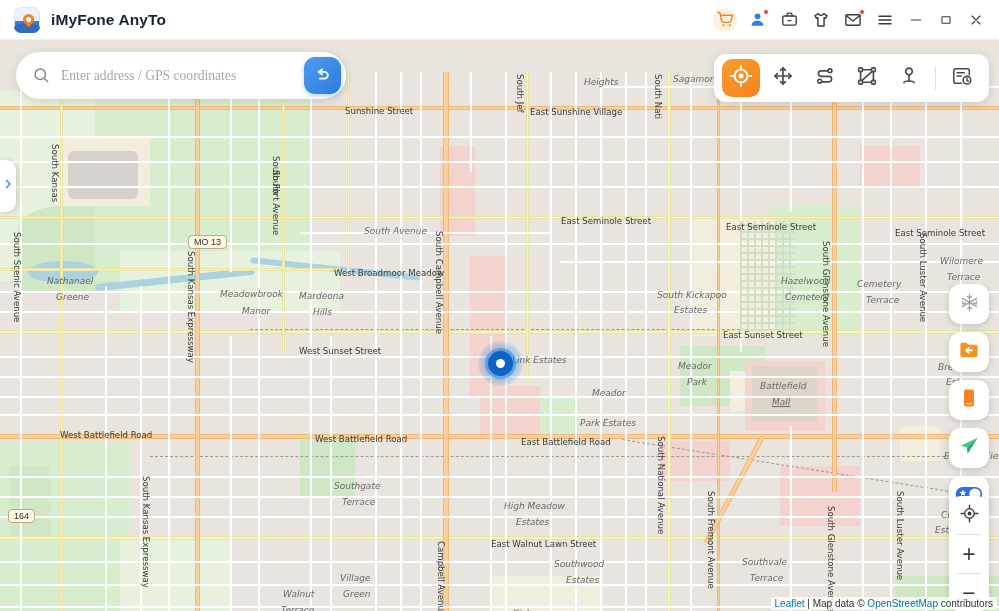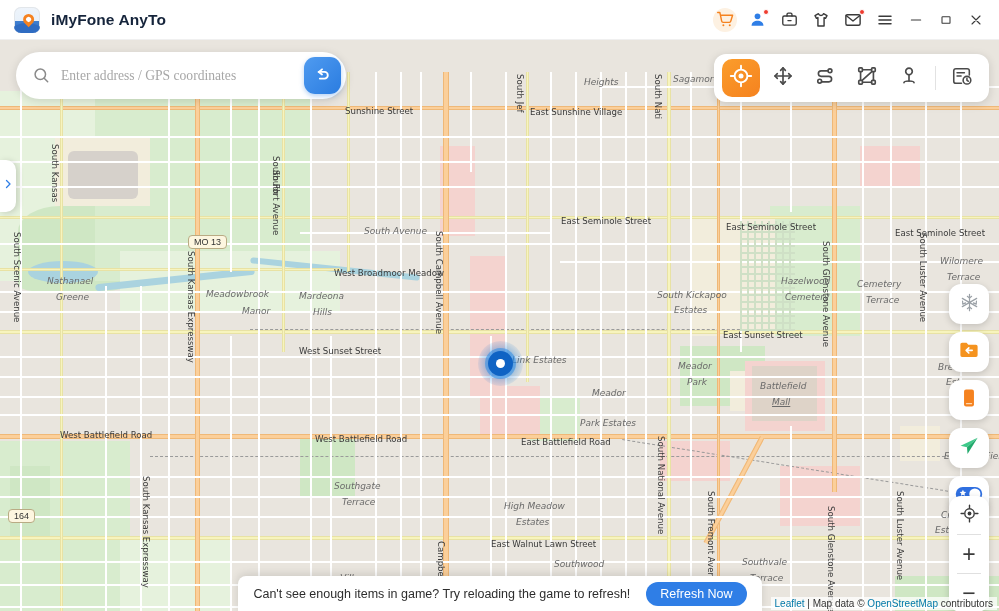--- a/index.html
+++ b/index.html
@@ -358,21 +358,21 @@
           <div class="lbl lbl-st" style="left: 663px; top: 38px; transform: rotate(90deg); transform-origin: left top;">South Nati</div>
           <div class="lbl lbl-st" style="left: 60px; top: 108px; transform: rotate(90deg); transform-origin: left top;">South Kansas</div>
           <div class="lbl lbl-st" style="left: 281px; top: 134px; transform: rotate(90deg); transform-origin: left top;">South</div>
         </div>
       <div id="map-areas">
           <div class="lbl lbl-area" style="left: 584px; top: 41px;">Heights</div>
           <div class="lbl lbl-area" style="left: 673px; top: 38px;">Sagamore</div>
           <div class="lbl lbl-area" style="left: 962px; top: 44px;">nterp</div>
           <div class="lbl lbl-area" style="left: 47px; top: 240px;">Nathanael</div>
           <div class="lbl lbl-area" style="left: 56px; top: 256px;">Greene</div>
-          <div class="lbl lbl-area" style="left: 206px; top: 253px;">Meadowbrook</div>
+          <div class="lbl lbl-area" style="left: 220px; top: 253px;">Meadowbrook</div>
           <div class="lbl lbl-area" style="left: 242px; top: 270px;">Manor</div>
           <div class="lbl lbl-area" style="left: 299px; top: 255px;">Mardeona</div>
           <div class="lbl lbl-area" style="left: 313px; top: 271px;">Hills</div>
           <div class="lbl lbl-area" style="left: 364px; top: 190px;">South Avenue</div>
           <div class="lbl lbl-area" style="left: 657px; top: 254px;">South Kickapoo</div>
           <div class="lbl lbl-area" style="left: 674px; top: 269px;">Estates</div>
           <div class="lbl lbl-area" style="left: 781px; top: 240px;">Hazelwood</div>
           <div class="lbl lbl-area" style="left: 785px; top: 256px;">Cemetery</div>
           <div class="lbl lbl-area" style="left: 857px; top: 243px;">Cemetery</div>
           <div class="lbl lbl-area" style="left: 866px; top: 259px;">Terrace</div>
@@ -632,22 +632,18 @@
   </div>
 
   <div class="left-handle">
     <span>
       <svg width="12" height="14" viewBox="0 0 24 24" fill="none" stroke="#2f7ee6" stroke-width="2.6" stroke-linecap="round" stroke-linejoin="round">
         <path d="m9 5 7 7-7 7"></path>
       </svg>
     </span>
   </div>
 
-  <div class="toast">
-    <div class="toast-text">Can't see enough items in game? Try reloading the game to refresh!</div>
-    <button class="toast-btn">Refresh Now</button>
-  </div>
 
   <div class="attrib">
     <a>Leaflet</a><span> | Map data © </span><a>OpenStreetMap</a><span> contributors</span>
   </div>
 
 </div>
 
 </body></html>

